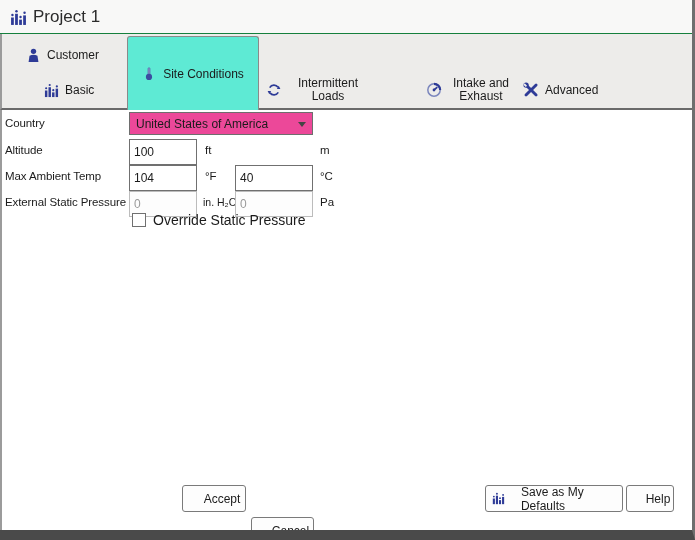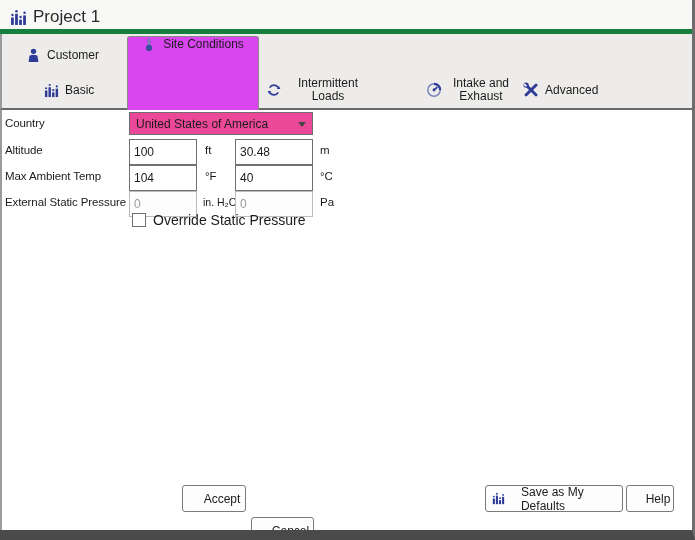--- a/index.html
+++ b/index.html
@@ -8,21 +8,21 @@
 
   .window{
     position:relative; width:695px; height:540px; background:#ffffff;
     border-right:3px solid #6e6e6e; border-bottom:10px solid #4a4a4a;
     overflow:hidden;
   }
 
   
   .titlebar{
     position:absolute; top:0; left:0; right:0; height:34px;
-    background:#f8f8f7; border-bottom:5px solid #15803d;
+    background:#f8f8f7; border-bottom:1px solid #15803d;
   }
   .titlebar .app-icon{position:absolute; left:10px; top:9px; width:17px; height:17px;}
   .titlebar .title-text{
     position:absolute; left:33px; top:0; line-height:33px; font-size:17px; color:#2b2b2b;
   }
 
   
   .tab-area{
     position:absolute; top:34px; left:0; right:0; height:76px;
     background:#edecea; border-left:2px solid #9b9b9b; border-bottom:2px solid #6a6a6a;
@@ -39,23 +39,23 @@
 
   .tab-basic{left:42px; top:44px; height:24px;}
   .tab-intermittent{left:264px; top:40px; height:32px;}
   .tab-intermittent .tab-label-multi{width:80px;}
   .tab-intake{left:424px; top:40px; height:32px;}
   .tab-intake .tab-label-multi{width:66px;}
   .tab-advanced{left:521px; top:44px; height:24px;}
 
   .tab-selected{
     left:125px; top:2px; width:132px; height:74px;
-    background:#d946ef; border:1px solid #8a8a8a; border-bottom:none;
+    background:#5eead4; border:1px solid #8a8a8a; border-bottom:none;
     border-radius:3px 3px 0 0; z-index:3;
-    display:flex; justify-content:center; gap:7px;
+    display:flex; align-items:center; justify-content:center; gap:7px;
     position:absolute; font-size:12px;
   }
 
   
   .content{
     position:absolute; top:110px; left:0; right:0; bottom:0;
     background:#ffffff; border-left:2px solid #9b9b9b;
   }
   .flabel{
     position:absolute; left:3px; height:22px; line-height:22px;
@@ -199,21 +199,20 @@
 
     <span class="flabel" style="top:2px;">Country</span>
     <div class="dropdown">
       <span>United States of America</span>
       <span class="arrow"></span>
     </div>
 
     <span class="flabel" style="top:29px;">Altitude</span>
     <input class="tinput" style="left: 127px; top: 29px; width: 68px;" value="100">
     <span class="funit" style="left:203px; top:29px;">ft</span>
-    <input class="tinput" style="left: 233px; top: 29px; width: 78px;" value="30.48">
     <span class="funit" style="left:318px; top:29px;">m</span>
 
     <span class="flabel" style="top:55px;">Max Ambient Temp</span>
     <input class="tinput" style="left: 127px; top: 55px; width: 68px;" value="104">
     <span class="funit" style="left:203px; top:55px;">°F</span>
     <input class="tinput" style="left: 233px; top: 55px; width: 78px;" value="40">
     <span class="funit" style="left:318px; top:55px;">°C</span>
 
     <span class="flabel" style="top:81px;">External Static Pressure</span>
     <input class="tinput" disabled="" style="left: 127px; top: 81px; width: 68px;" value="0">

